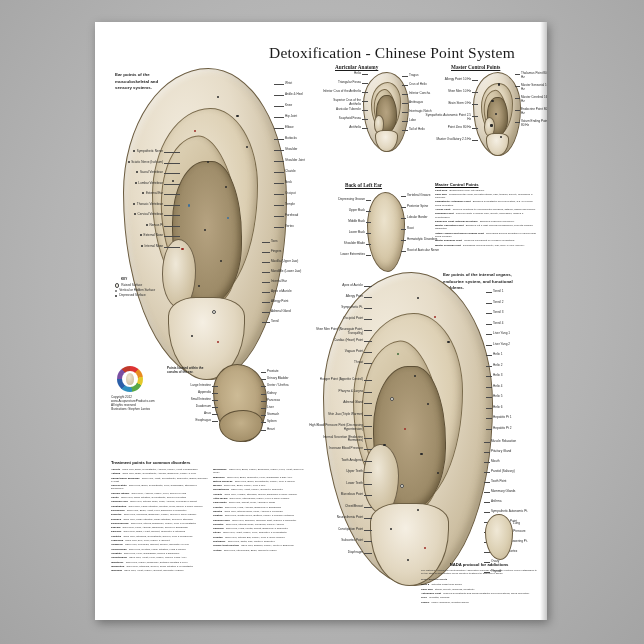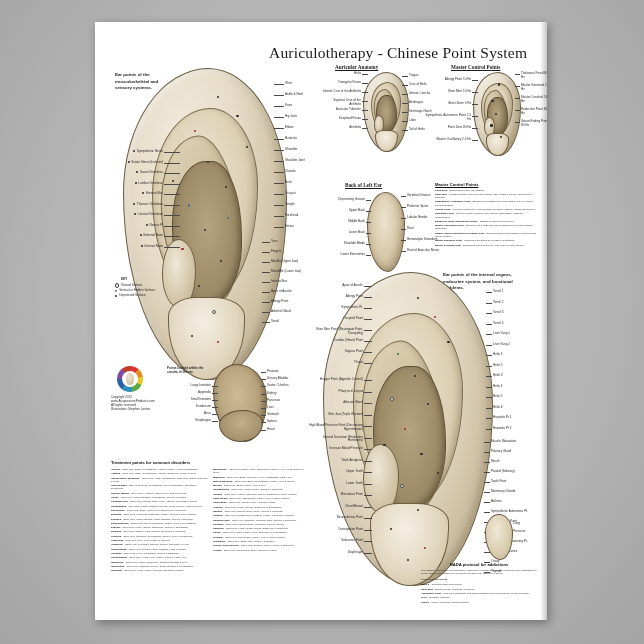--- a/index.html
+++ b/index.html
@@ -113,21 +113,21 @@
     border-radius:50%;background:#fff;}
   #logo .ctr{position:absolute;left:9px;top:7px;width:8px;height:12px;border-radius:50% 50% 45% 45%;
     background:radial-gradient(ellipse at 40% 35%,#efe6d2,#c7b593);z-index:2;}
 </style>
 </head>
 <body>
 
 <div id="frame">
   <div id="poster">
 
-    <div class="t title" style="left:174px;top:22px;">Auriculotherapy - Chinese Point System</div>
+    <div class="t title" style="left:174px;top:22px;">Detoxification - Chinese Point System</div>
 
     <div class="t blurb" style="left:20px;top:50px;width:56px;">Ear points of the musculoskeletal and sensory systems.</div>
 
     <div class="ear" style="left:28px;top:46px;width:162px;height:310px;">
       <div class="helix"></div>
       <div class="fossa"></div>
       <div class="antihelix"></div>
       <div class="concha"></div>
       <div class="tragus"></div>
       <div class="lobe"></div>

